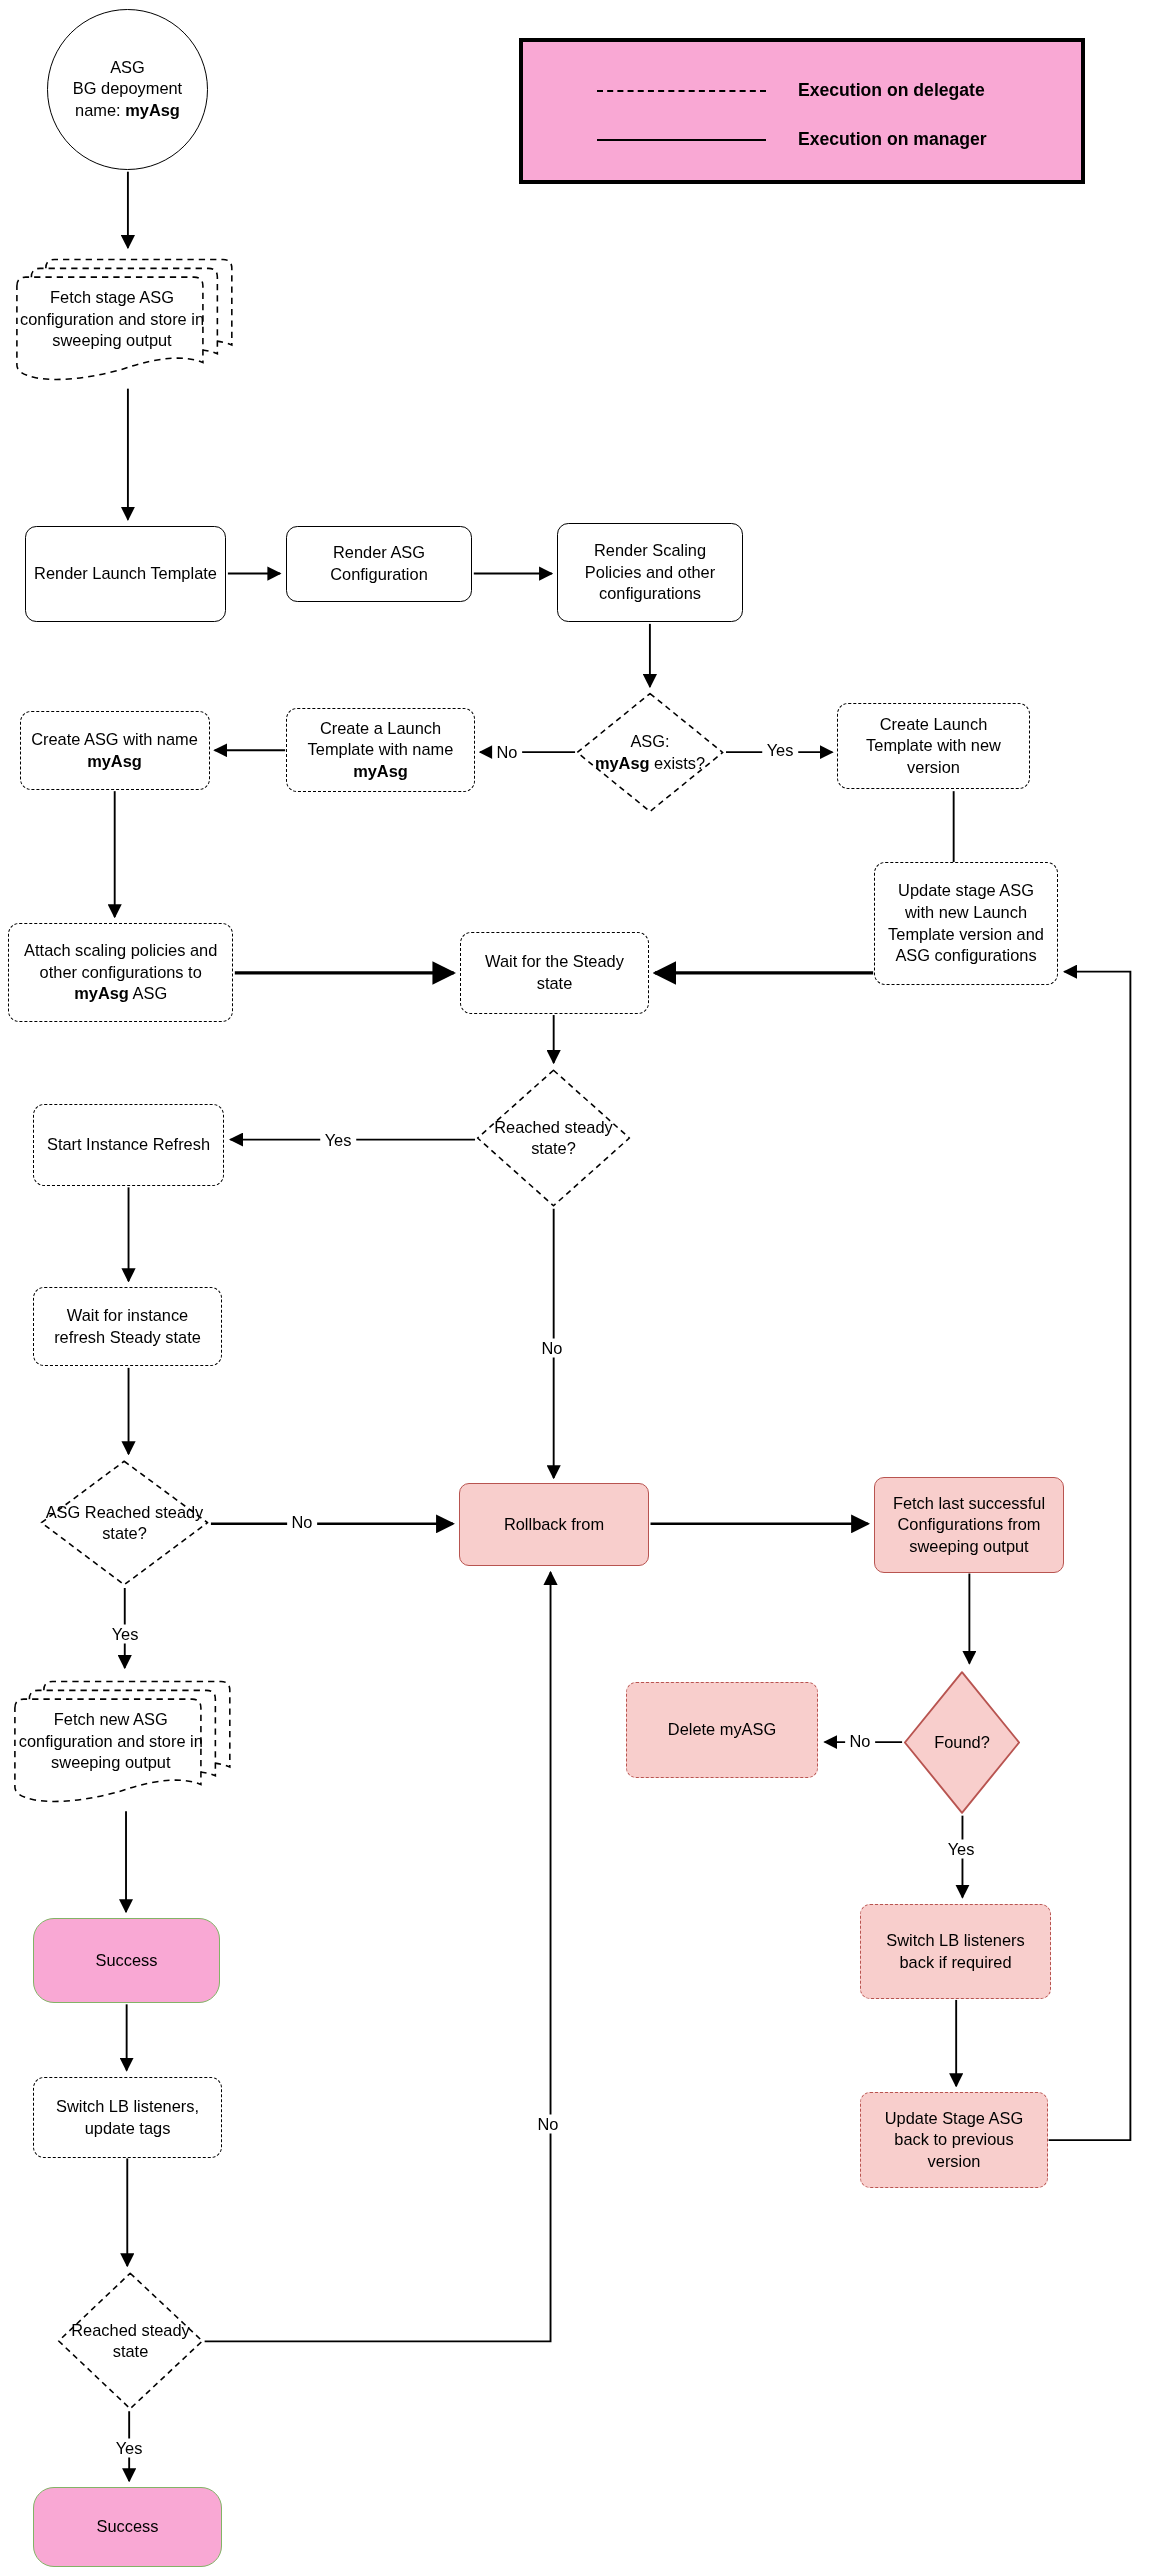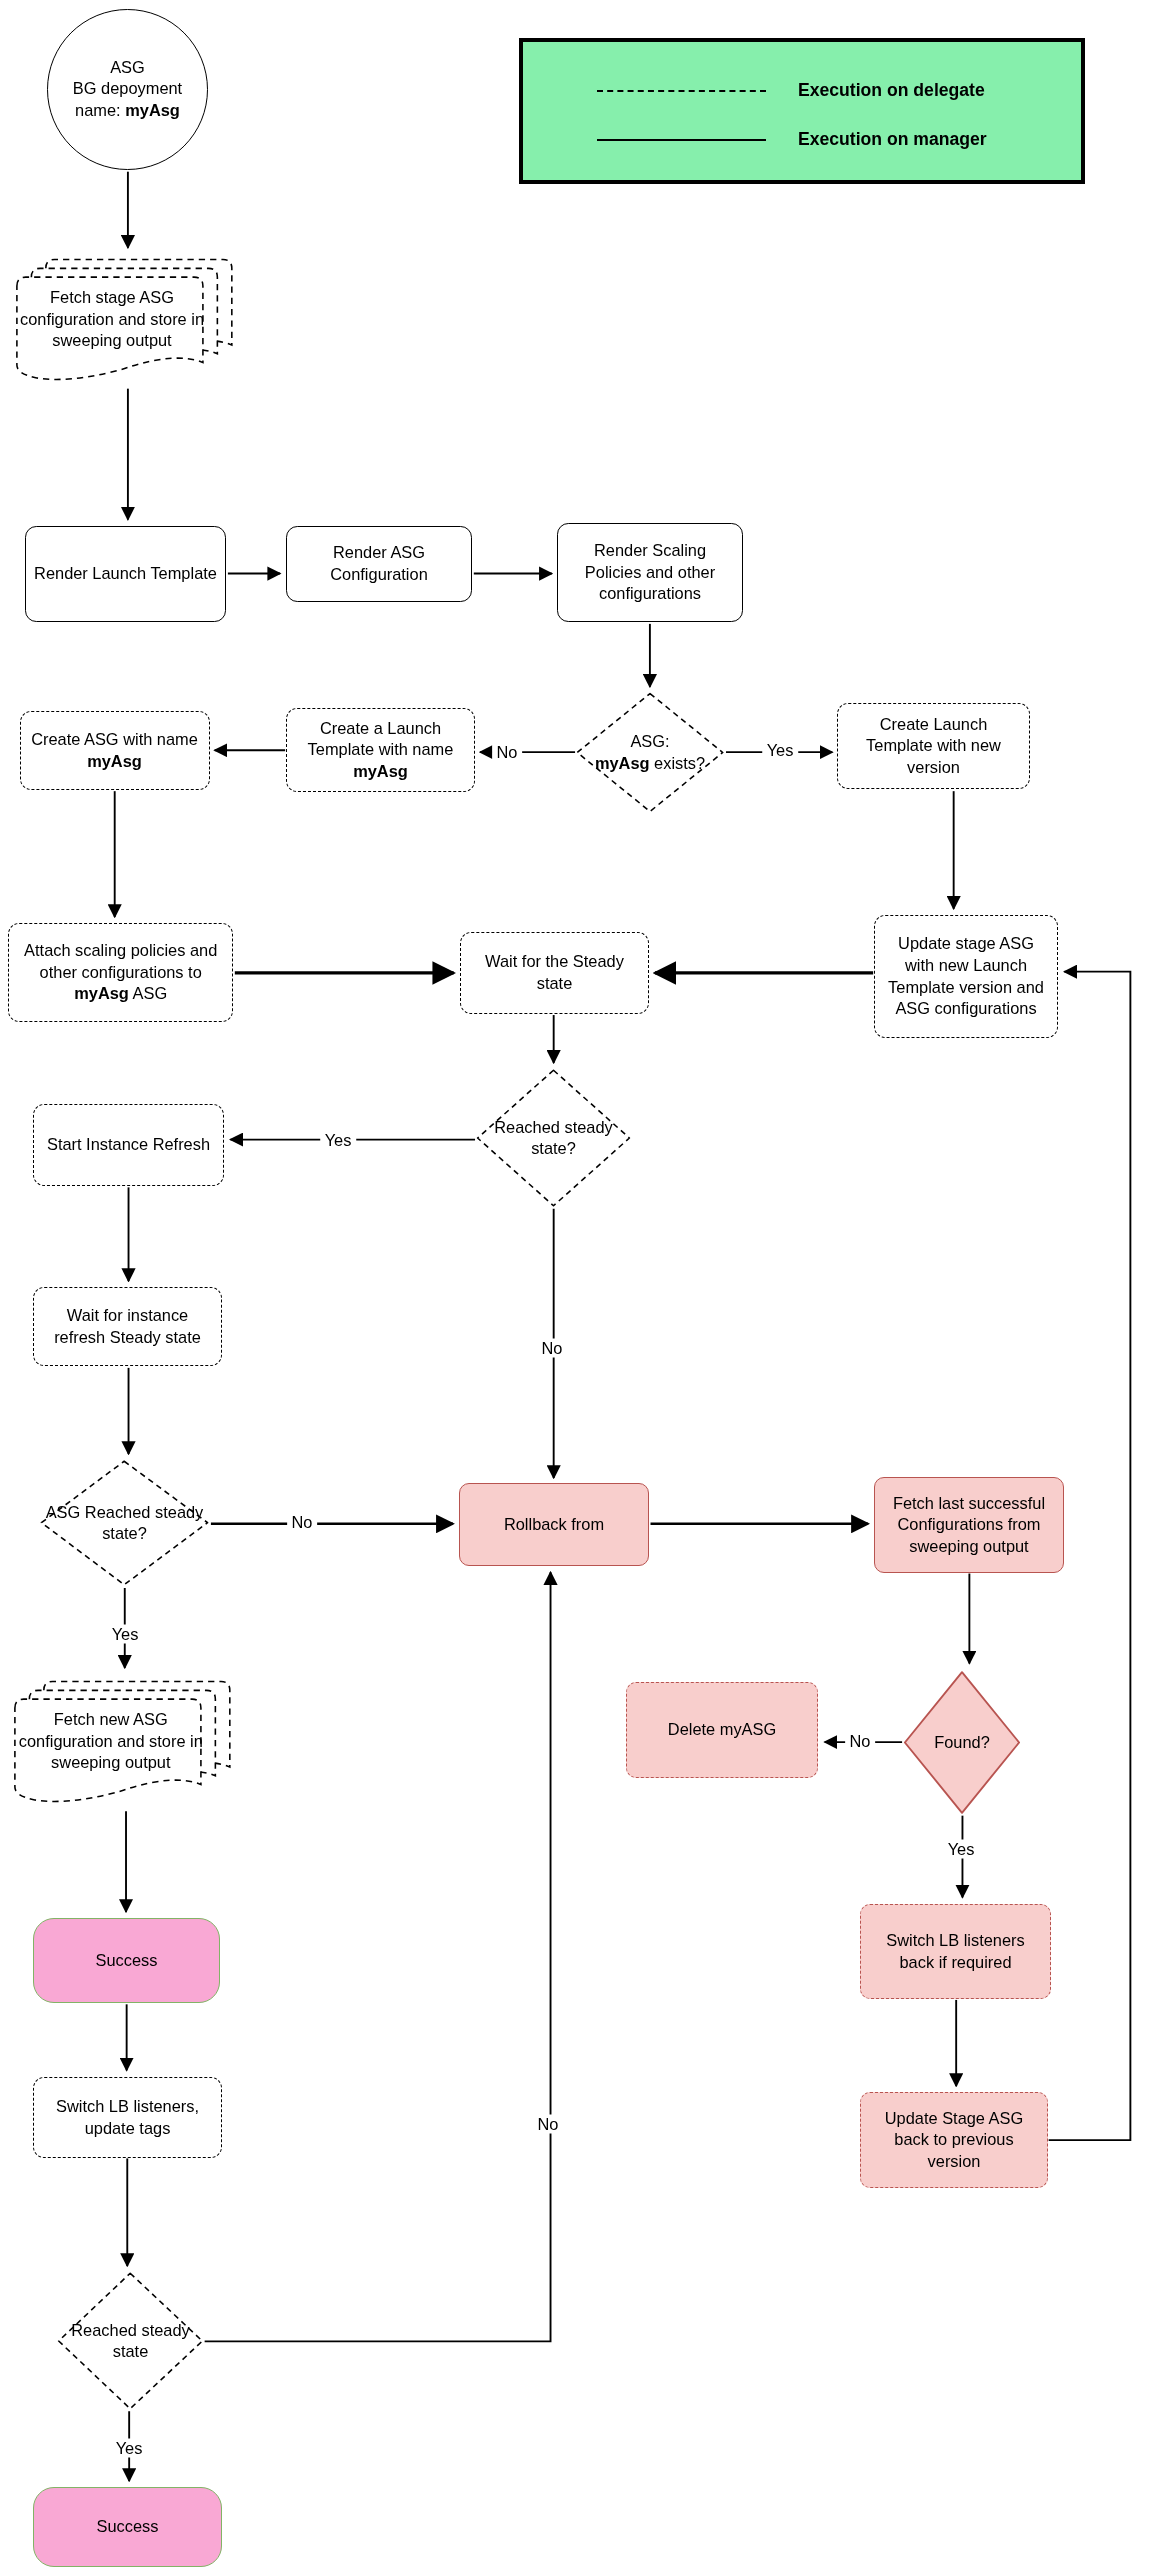--- a/index.html
+++ b/index.html
@@ -18,21 +18,21 @@
   .diamond{position:absolute;z-index:2;}
   .diamond svg{position:absolute;left:0;top:0;}
   .dtext{position:absolute;inset:0;display:flex;flex-direction:column;align-items:center;
          justify-content:center;text-align:center;font-size:16.4px;line-height:1.3;z-index:3;}
   .multidoc{position:absolute;z-index:2;}
   .multidoc .mdtext{position:absolute;display:flex;align-items:center;justify-content:center;
          text-align:center;font-size:16.4px;line-height:1.32;z-index:3;}
   .elabel{position:absolute;z-index:4;transform:translate(-50%,-50%);background:#fff;
           padding:0 4.4px;font-size:16.4px;}
   .legend{position:absolute;left:519px;top:38px;width:566px;height:146px;
-          border:4.4px solid #000;background:#86efac;box-sizing:border-box;z-index:2;}
+          border:4.4px solid #000;background:#f9a8d4;box-sizing:border-box;z-index:2;}
   .legend-row{position:absolute;left:0;width:100%;height:0;}
   .legend-line{position:absolute;left:74px;top:-1.3px;width:169px;height:0;}
   .legend-line.dash{border-top:2.5px dashed #000;}
   .legend-line.solid{border-top:2.5px solid #000;}
   .legend-label{position:absolute;left:275px;top:-10.7px;font-size:17.6px;font-weight:bold;}
   b{font-weight:bold;text-align:center;}
 </style>
 </head>
 <body>
 
@@ -139,21 +139,21 @@
   </div>
 
   <div class="node box-dashed" style="left:8.2px;top:923px;width:225px;height:99px;">
     <div><span>Attach scaling policies and other configurations to </span><b>myAsg</b><span> ASG</span></div>
   </div>
 
   <div class="node box-dashed" style="left:460px;top:932px;width:189px;height:82px;">
     <div>Wait for the Steady state</div>
   </div>
 
-  <div class="node box-dashed" style="left:874px;top:915px;width:184px;height:123px;">
+  <div class="node box-dashed" style="left:874px;top:862px;width:184px;height:123px;">
     <div>Update stage ASG with new Launch Template version and ASG configurations</div>
   </div>
 
   <div class="diamond" style="left:476px;top:1069px;width:155px;height:138px;">
     <svg width="155" height="138" viewBox="0 0 246 220">
         <polygon points="123,2 244,110 123,218 2,110" fill="#fff" stroke="#000" stroke-width="2.5" stroke-dasharray="9 7" stroke-linejoin="round"></polygon>
       </svg>
     <div class="dtext">Reached steady state?</div>
   </div>
 

